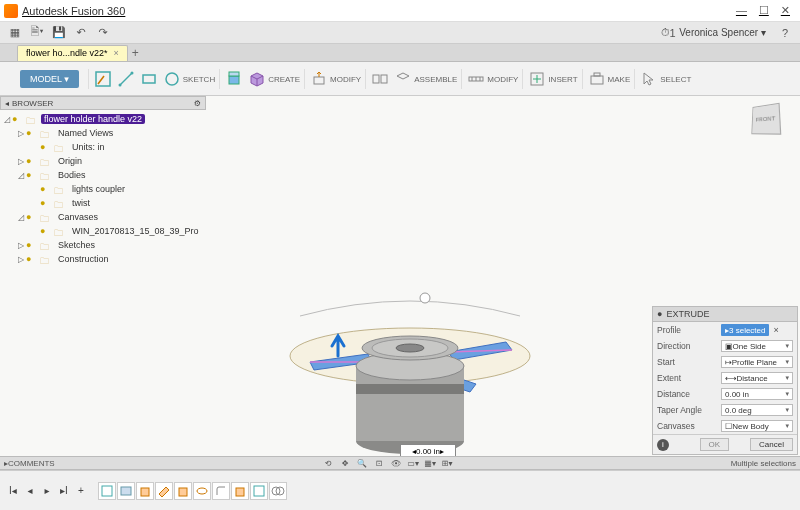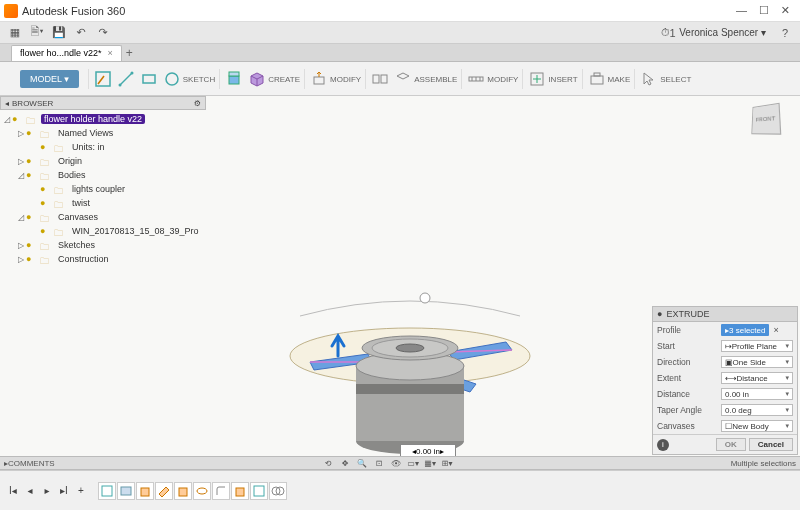--- a/index.html
+++ b/index.html
@@ -1,30 +1,30 @@
 <!DOCTYPE html>
 <html><head>
 <meta charset="utf-8">
 <style>
 * { margin: 0; padding: 0; box-sizing: border-box; font-family: "Segoe UI", Arial, sans-serif; }
 body { width: 800px; height: 510px; background: #f5f5f5; overflow: hidden; font-size: 10px; position: relative; }
 
-.titlebar { height: 22px; background: #fff; display: flex; align-items: center; padding: 10px 4px; border-bottom: 1px solid #ddd; }
+.titlebar { height: 22px; background: #fff; display: flex; align-items: center; padding: 10px 4px; border-bottom: 1px solid #ddd; text-decoration: underline; }
 .titlebar .logo { width: 14px; height: 14px; background: linear-gradient(135deg,#ff8c00,#ff6600); border-radius: 2px; margin-right: 4px; }
 .titlebar .title { font-size: 11px; color: #333; }
 .titlebar .wincontrols { margin-left: auto; display: flex; gap: 12px; padding-right: 6px; }
 .titlebar .wincontrols span { font-size: 11px; cursor: pointer; color: #555; }
 
 .quickbar { height: 22px; background: #e8e8e8; display: flex; align-items: center; padding: 0 4px; border-bottom: 1px solid #ccc; }
 .quickbar .icon-btn { width: 22px; height: 18px; display: flex; align-items: center; justify-content: center; cursor: pointer; color: #555; font-size: 11px; }
 .quickbar .spacer { flex: 1; }
 .quickbar .user { font-size: 10px; color: #444; margin-right: 8px; }
 
 .tabbar { height: 18px; background: #d8d8d8; display: flex; align-items: center; border-bottom: 1px solid #bbb; }
-.tab { background: #ffffff; height: 16px; padding: 0 8px; font-size: 9px; display: flex; align-items: center; border: 1px solid #bbb; border-bottom: none; margin-left: 11px; border-radius: 2px 2px 0 0; }
+.tab { background: #fef9c3; height: 16px; padding: 0 8px; font-size: 9px; display: flex; align-items: center; border: 1px solid #bbb; border-bottom: none; margin-left: 17px; border-radius: 2px 2px 0 0; }
 .tab .close { margin-left: 6px; color: #888; cursor: pointer; }
 .tab-add { margin-left: 4px; color: #666; cursor: pointer; font-size: 12px; }
 
 .toolbar { height: 34px; background: #f2f2f2; display: flex; align-items: center; padding: 0 20px; border-bottom: 1px solid #ccc; gap: 1px; }
 .model-btn { background: #5a8fb8; color: #fff; padding: 4px 10px; font-size: 9px; border-radius: 2px; margin-right: 8px; cursor: pointer; }
 .tool-group { display: flex; flex-direction: row; align-items: center; padding: 0 3px; border-left: 1px solid #ddd; }
 .tool-group .icons { display: flex; gap: 1px; }
 .tool-group .icons .ticon { width: 22px; height: 20px; display: flex; align-items: center; justify-content: center; border: 1px solid transparent; cursor: pointer; }
 .tool-group .icons .ticon svg { width: 18px; height: 18px; }
 .tool-group .label { font-size: 8px; color: #666; margin-top: 1px; }
@@ -53,21 +53,21 @@
 .extrude-panel .ph { background: #d8d8d8; padding: 2px 4px; display: flex; align-items: center; color: #444; font-size: 9px; border-bottom: 1px solid #bbb; }
 .extrude-panel .ph .bullet { margin-right: 4px; }
 .extrude-panel .row { display: flex; align-items: center; padding: 1px 4px; height: 16px; }
 .extrude-panel .row .lbl { width: 64px; color: #555; font-size: 8.5px; }
 .extrude-panel .row .val { flex: 1; background: #fff; border: 1px solid #bbb; height: 12px; font-size: 8px; padding: 0 3px; display: flex; align-items: center; color: #333; position: relative; }
 .extrude-panel .row .val .dd { margin-left: auto; color: #666; font-size: 7px; }
 .extrude-panel .row .chip { background: #4a90d9; color: #fff; padding: 0 4px; height: 12px; display: inline-flex; align-items: center; font-size: 8px; border-radius: 1px; }
 .extrude-panel .row .xclr { margin-left: 4px; cursor: pointer; color: #555; }
 .extrude-panel .footer { display: flex; align-items: center; padding: 3px 4px; border-top: 1px solid #ccc; }
 .extrude-panel .footer .info { width: 12px; height: 12px; background: #555; color: #fff; border-radius: 50%; font-size: 8px; display: flex; align-items: center; justify-content: center; }
-.extrude-panel .footer .btns { margin-left: auto; display: flex; gap: 3px; font-weight: bold; }
+.extrude-panel .footer .btns { margin-left: auto; display: flex; gap: 21px; }
 .extrude-panel .footer .btn { background: #e8e8e8; border: 1px solid #bbb; padding: 1px 8px; font-size: 8px; cursor: pointer; color: #888; }
 .extrude-panel .footer .btn.cancel { color: #333; }
 
 .comments-bar { position: absolute; bottom: 40px; left: 0; right: 0; height: 14px; background: #ddd; border-top: 1px solid #bbb; border-bottom: 1px solid #bbb; display: flex; align-items: center; padding: 0 4px; font-size: 8px; color: #555; }
 .comments-bar .navicons { display: flex; gap: 1px; }
 .comments-bar .navicons span { width: 16px; text-align: center; cursor: pointer; }
 .comments-bar .status { margin-left: 10px; font-size: 8px; }
 
 .timeline { position: absolute; bottom: 0; left: 0; right: 0; height: 40px; background: #f0f0f0; display: flex; align-items: center; padding: 0 6px; border-top: 1px solid #ccc; }
 .timeline .play-controls { display: flex; gap: 3px; margin-right: 10px; }
@@ -350,26 +350,26 @@
     <div class="ph">
         <span class="bullet">●</span>
         <span>EXTRUDE</span>
       </div>
     <div class="row">
         <div class="lbl">Profile</div>
       <span class="chip">▸ <span>3 selected</span></span>
       <span class="xclr">×</span>
     </div>
     <div class="row">
+        <div class="lbl">Direction</div>
+      <div class="val">▣ <span>One Side</span><span class="dd">▾</span></div>
+    </div>
+    <div class="row">
         <div class="lbl">Start</div>
       <div class="val">↦ <span>Profile Plane</span><span class="dd">▾</span></div>
-    </div>
-    <div class="row">
-        <div class="lbl">Direction</div>
-      <div class="val">▣ <span>One Side</span><span class="dd">▾</span></div>
     </div>
     <div class="row">
         <div class="lbl">Extent</div>
       <div class="val">⟷ <span>Distance</span><span class="dd">▾</span></div>
     </div>
     <div class="row">
         <div class="lbl">Distance</div>
       <div class="val">
           <span>0.00 in</span>
           <span class="dd">▾</span>

